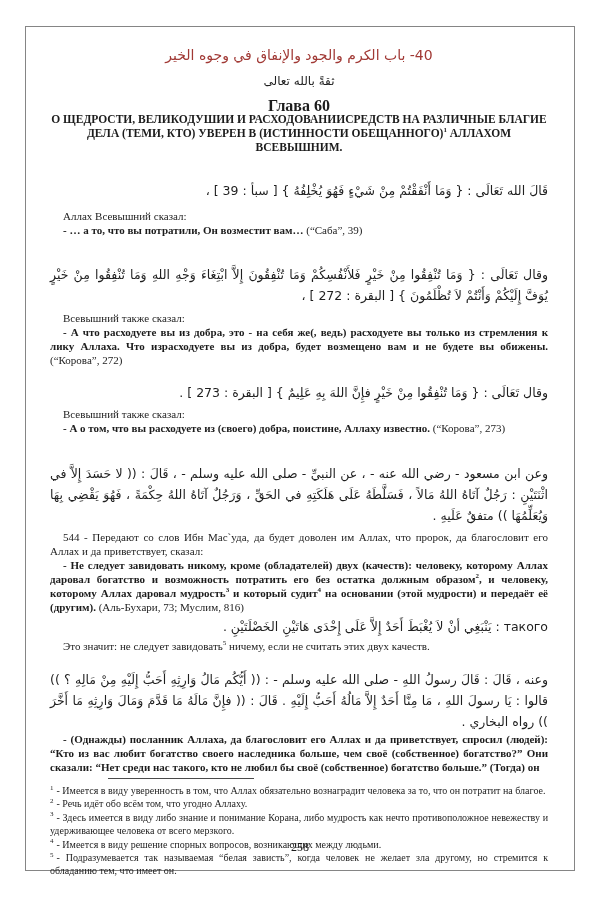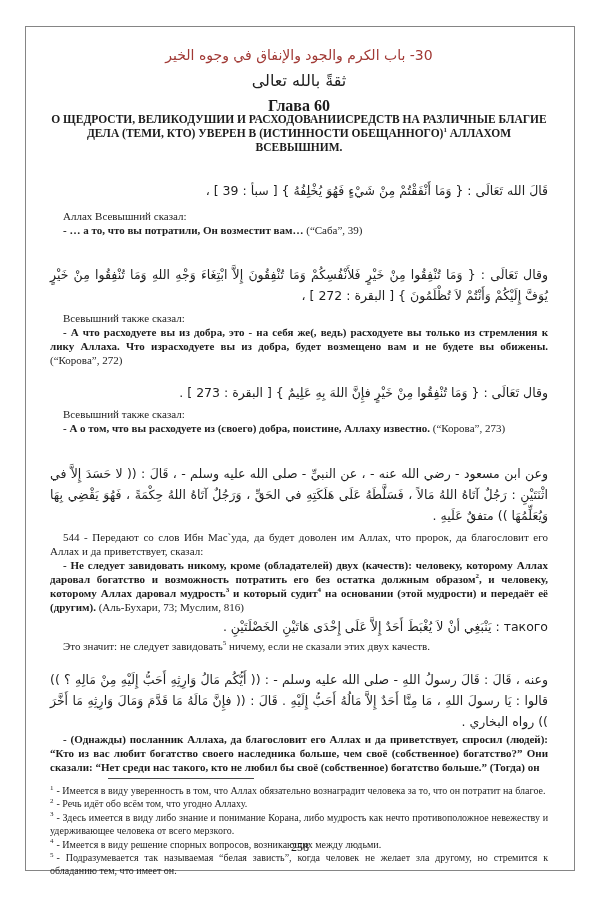--- a/index.html
+++ b/index.html
@@ -19,21 +19,21 @@
   .ru .src { font-weight:normal; }
   b { font-weight:bold; }
   sup { font-size:7px; line-height:0; vertical-align:super; }
   .arabic {
     font-family:"DejaVu Sans", sans-serif; direction:rtl; unicode-bidi:embed;
     font-size:12.5px; line-height:21px; color:#1f1f1f;
   }
   .ar-right { text-align:right; }
   .ar-just { text-align:justify; }
   .red-head { font-size:14px; line-height:22px; }
-  .ar-sub { font-size:16px; line-height:18px; margin-top:6px;text-align:center; }
+  .ar-sub { font-size:12px; line-height:18px; margin-top:6px;text-align:center; }
   .chapter-label { font-weight:bold; font-size:16px; line-height:13px; margin-top:9px; }
   .main-title { font-weight:bold; font-size:11.5px; line-height:14px; margin-top:0; }
   .mt26 { margin-top:26px; }
   .mt16 { margin-top:16px; }
   .mt15 { margin-top:15px; }
   .mt11 { margin-top:27px; }
   .mt8 { margin-top:8px; }
   .mt5 { margin-top:5px; }
   .mt4 { margin-top:4px; }
   .mt2 { margin-top:2px; }
@@ -47,21 +47,21 @@
     font-size:12px; color:#1c1c1c;
   }
 </style>
 </head>
 <body>
 
 <div class="frame"></div>
 
 <div class="content">
 
-  <div class="arabic red-head c accent" dir="rtl" style="color: rgb(161, 57, 53);">30- باب الكرم والجود والإنفاق في وجوه الخير</div>
+  <div class="arabic red-head c accent" dir="rtl" style="color: rgb(161, 57, 53);">40- باب الكرم والجود والإنفاق في وجوه الخير</div>
 
   <div class="arabic ar-sub c" dir="rtl">ثقةً بالله تعالى</div>
 
   <div class="chapter-label c">Глава 60</div>
 
   <div class="main-title c"><span>О ЩЕДРОСТИ, ВЕЛИКОДУШИИ И РАСХОДОВАНИИСРЕДСТВ НА РАЗЛИЧНЫЕ БЛАГИЕ ДЕЛА (ТЕМИ, КТО) УВЕРЕН В (ИСТИННОСТИ ОБЕЩАННОГО)</span><sup>1</sup><span> АЛЛАХОМ ВСЕВЫШНИМ.</span></div>
 
   <div class="arabic ar-right mt26" dir="rtl">قَالَ الله تَعَالَى : { وَمَا أَنْفَقْتُمْ مِنْ شَيْءٍ فَهُوَ يُخْلِفُهُ } [ سبأ : 39 ] ،</div>
   <p class="ru mt8">Аллах Всевышний сказал:</p>
   <p class="ru"><b>- … а то, что вы потратили, Он возместит вам… </b><span class="src">(“Саба”, 39)</span></p>
@@ -72,21 +72,21 @@
 
   <div class="arabic ar-right mt15" dir="rtl">وقال تَعَالَى : { وَمَا تُنْفِقُوا مِنْ خَيْرٍ فإِنَّ اللهَ بِهِ عَلِيمٌ } [ البقرة : 273 ] .</div>
   <p class="ru mt4">Всевышний также сказал:</p>
   <p class="ru"><b>- А о том, что вы расходуете из (своего) добра, поистине, Аллаху известно. </b><span class="src">(“Корова”, 273)</span></p>
 
   <div class="arabic ar-just mt28" dir="rtl">وعن ابن مسعود - رضي الله عنه - ، عن النبيِّ - صلى الله عليه وسلم - ، قَالَ : (( لا حَسَدَ إِلاَّ في اثْنَتَيْنِ : رَجُلٌ آتَاهُ اللهُ مَالاً ، فَسَلَّطَهُ عَلَى هَلَكَتِهِ في الحَقِّ ، وَرَجُلٌ آتَاهُ اللهُ حِكْمَةً ، فَهُوَ يَقْضِي بِهَا وَيُعَلِّمُهَا )) متفقٌ عَلَيهِ .</div>
   <p class="ru mt4">544 - Передают со слов Ибн Мас`уда, да будет доволен им Аллах, что пророк, да благословит его Аллах и да приветствует, сказал:</p>
   <p class="ru"><b><span>- Не следует завидовать никому, кроме (обладателей) двух (качеств): человеку, которому Аллах даровал богатство и возможность потратить его без остатка должным образом</span><sup>2</sup><span>, и человеку, которому Аллах даровал мудрость</span><sup>3</sup><span> и который судит</span><sup>4</sup><span> на основании (этой мудрости) и передаёт её (другим).</span></b><span class="src"> (Аль-Бухари, 73; Муслим, 816)</span></p>
 
   <div class="arabic ar-right mt2" dir="rtl">такого : يَنْبَغِي أنْ لاَ يُغْبَطَ أَحَدٌ إِلاَّ عَلَى إِحْدَى هَاتَيْنِ الخَصْلَتَيْنِ .</div>
-  <p class="ru mt2"><span>Это значит: не следует завидовать</span><sup>5</sup><span> ничему, если не сказали этих двух качеств.</span></p>
+  <p class="ru mt2"><span>Это значит: не следует завидовать</span><sup>5</sup><span> ничему, если не считать этих двух качеств.</span></p>
 
   <div class="arabic ar-just mt16" dir="rtl">وعنه ، قَالَ : قَالَ رسولُ اللهِ - صلى الله عليه وسلم - : (( أَيُّكُم مَالُ وَارِثِهِ أَحَبُّ إِلَيْهِ مِنْ مَالِهِ ؟ )) قالوا : يَا رسولَ اللهِ ، مَا مِنَّا أَحَدٌ إِلاَّ مَالُهُ أَحَبُّ إِلَيْهِ . قَالَ : (( فإِنَّ مَالَهُ مَا قَدَّمَ وَمَالَ وَارِثِهِ مَا أَخَّرَ )) رواه البخاري .</div>
   <p class="ru"><b>- (Однажды) посланник Аллаха, да благословит его Аллах и да приветствует, спросил (людей): “Кто из вас любит богатство своего наследника больше, чем своё (собственное) богатство?” Они сказали: “Нет среди нас такого, кто не любил бы своё (собственное) богатство больше.” (Тогда) он</b></p>
 
   <div class="fn-sep"></div>
 
   <div class="footnotes">
     <div class="fn"><sup>1</sup><span>- Имеется в виду уверенность в том, что Аллах обязательно вознаградит человека за то, что он потратит на благое.</span></div>
     <div class="fn"><sup>2</sup><span>- Речь идёт обо всём том, что угодно Аллаху.</span></div>
     <div class="fn"><sup>3</sup><span>- Здесь имеется в виду либо знание и понимание Корана, либо мудрость как нечто противоположное невежеству и удерживающее человека от всего мерзкого.</span></div>

